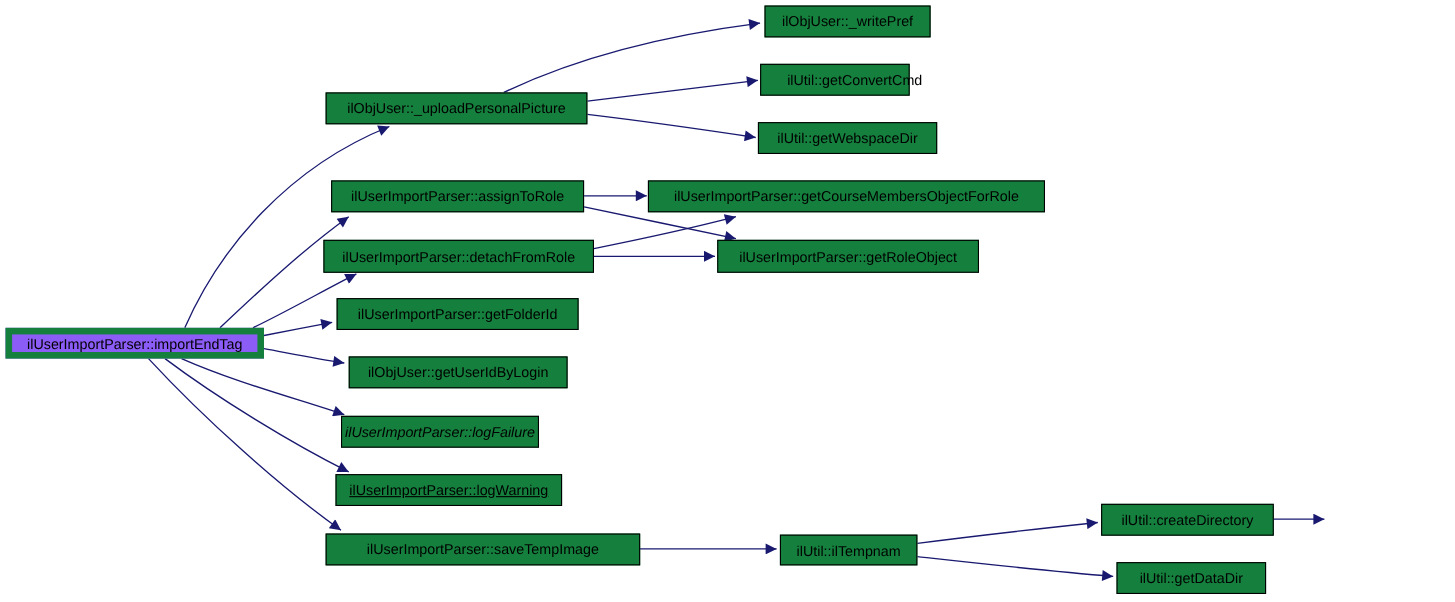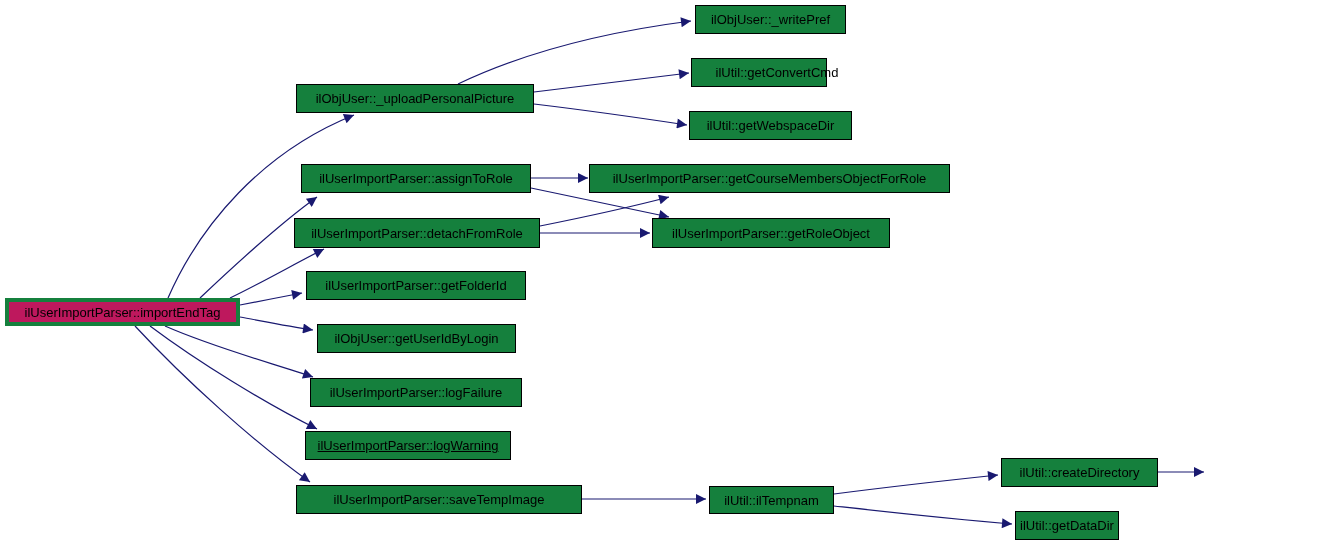--- a/index.html
+++ b/index.html
@@ -15,42 +15,42 @@
     position:absolute;
     box-sizing:border-box;
     display:flex;align-items:center;justify-content:center;
     background:#15803d;
     border:1px solid #000000;
     font-size:13px;line-height:1;color:#000000;
     white-space:nowrap;
     cursor:pointer;
   }
   .node.hl{
-    background:#be185d;
-    border:4px solid #15803d;
+    background:#8b5cf6;
+    border:6px solid #15803d;
     cursor:default;
   }
   
   #n-importEndTag{left:5px;top:298px;width:235px;height:28px;}
   #n-uploadPersonalPicture{left:296px;top:84px;width:238px;height:29px;}
   #n-writePref{left:695px;top:5px;width:151px;height:29px;}
   #n-getConvertCmd{left:691px;top:58px;width:136px;height:29px;padding-left:36px;}
   #n-getWebspaceDir{left:689px;top:111px;width:163px;height:29px;}
   #n-assignToRole{left:301px;top:164px;width:230px;height:29px;}
   #n-getCourseMembersObjectForRole{left:589px;top:164px;width:361px;height:29px;}
   #n-detachFromRole{left:294px;top:218px;width:246px;height:30px;}
   #n-getRoleObject{left:652px;top:218px;width:238px;height:30px;}
   #n-getFolderId{left:306px;top:271px;width:220px;height:29px;}
   #n-getUserIdByLogin{left:317px;top:324px;width:199px;height:29px;}
-  #n-logFailure{left:310px;top:378px;width:212px;height:29px;}
+  #n-logFailure{left:310px;top:378px;width:180px;height:29px;font-style:italic;}
   #n-logWarning{left:305px;top:431px;width:206px;height:29px;text-decoration:underline;}
   #n-saveTempImage{left:296px;top:485px;width:286px;height:29px;}
   #n-ilTempnam{left:709px;top:486px;width:125px;height:28px;}
   #n-createDirectory{left:1001px;top:458px;width:157px;height:29px;}
-  #n-getDataDir{left:1015px;top:511px;width:104px;height:29px;}
+  #n-getDataDir{left:1015px;top:511px;width:136px;height:29px;}
   #n-makeDir{left:1207px;top:458px;width:111px;height:29px;}
 </style>
 </head>
 <body>
 
 <div class="canvas">
 
   <svg id="edges-svg" viewBox="0 0 1323 547" xmlns="http://www.w3.org/2000/svg">
     <defs>
       <marker id="arrow" viewBox="0 0 10 10" refX="10" refY="5" markerUnits="userSpaceOnUse" markerWidth="13" markerHeight="10" orient="auto">

